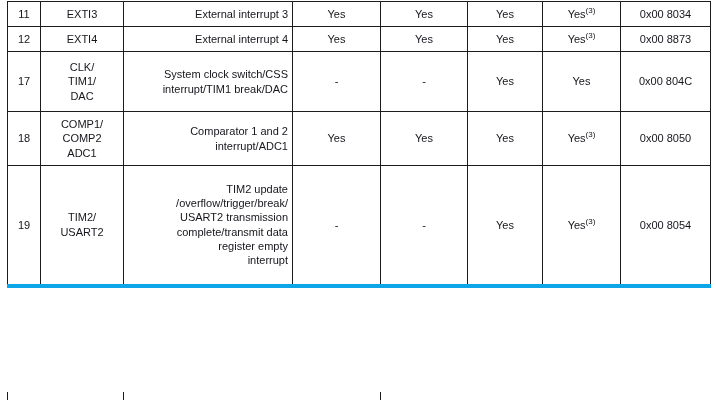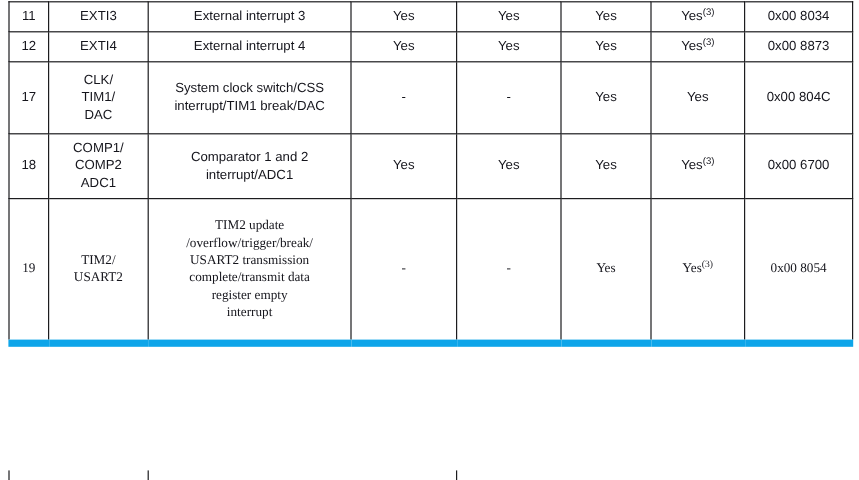--- a/index.html
+++ b/index.html
@@ -26,28 +26,28 @@
   }
   .ivt td {
     border: 1px solid #1c1c1f;
     font-size: 11px;
     line-height: 1.3;
     padding: 1px 4px;
     vertical-align: middle;
     overflow: hidden;
   }
   .center { text-align: center; }
-  .left   { text-align: center; }
+  .left   { text-align: right; }
   .pre    { white-space: pre-line; margin-left: 40px; }
   .rh-s  td { height: 25px; }
   .rh-16 td { height: 21px; }
   .rh-17 td { height: 60px; }
   .rh-18 td { height: 54px; }
   .rh-19 td { height: 120px; }
-  .ivt tr.last td { border-bottom: 6px solid #0ea5e9; font-family: Liberation Serif, serif; }
+  .ivt tr.last td { border-bottom: 4px solid #0ea5e9; }
   sup.fn {
     font-size: 8px;
     line-height: 0;
     vertical-align: super;
   }
   .stub {
     position: absolute;
     width: 1px;
     top: 392px;
     height: 8px;
@@ -116,21 +116,21 @@
         <td class="center">18</td>
         <td class="center pre">COMP1/
 COMP2
 ADC1</td>
         <td class="left pre">Comparator 1 and 2
 interrupt/ADC1</td>
         <td class="center">Yes</td>
         <td class="center">Yes</td>
         <td class="center">Yes</td>
         <td class="center"><span>Yes</span><sup class="fn">(3)</sup></td>
-        <td class="center">0x00 6700</td>
+        <td class="center">0x00 8050</td>
       </tr>
 
       <tr class="rh-19 last">
         <td class="center">19</td>
         <td class="center pre">TIM2/
 USART2</td>
         <td class="left pre">TIM2 update
 /overflow/trigger/break/
 USART2 transmission
 complete/transmit data

